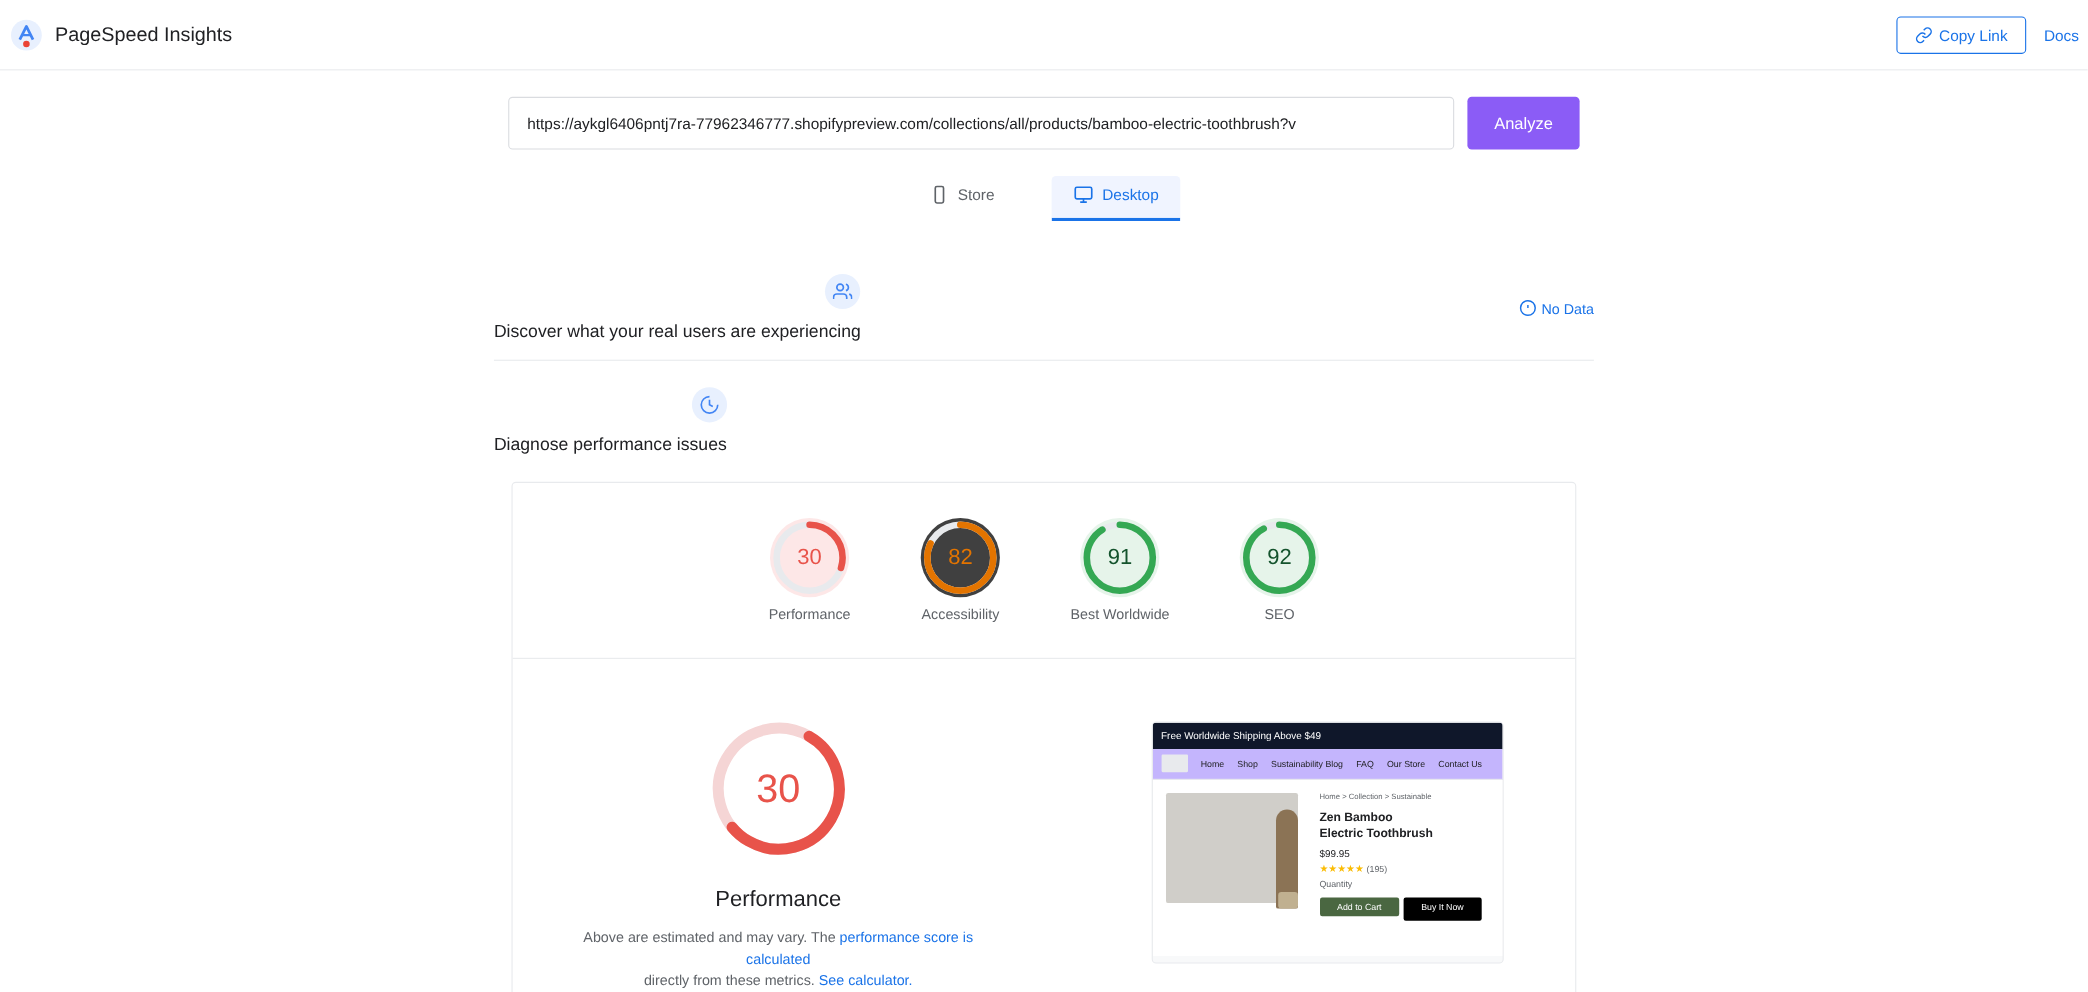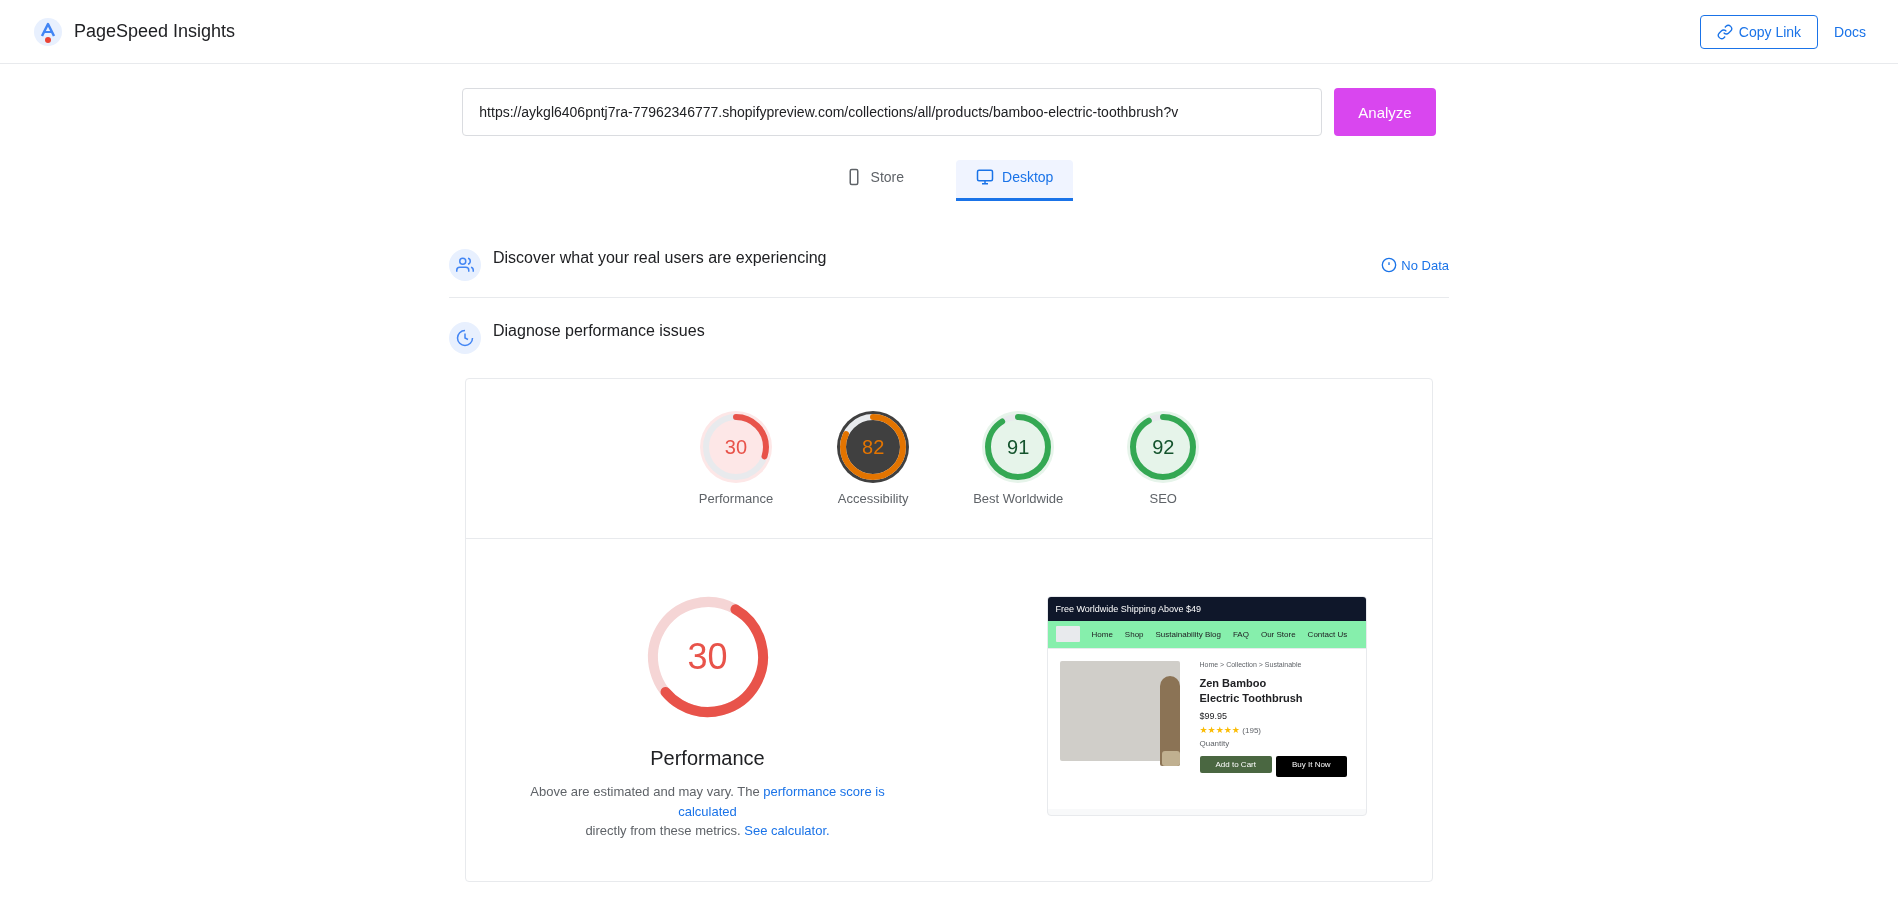--- a/index.html
+++ b/index.html
@@ -3,21 +3,21 @@
   <meta charset="utf-8">
   <style>
     * { box-sizing: border-box; margin: 0; padding: 0; }
     body { font-family: 'Google Sans', Arial, sans-serif; background: #fff; color: #202124; font-size: 14px; }
 
     
     .header {
       display: flex;
       align-items: center;
       justify-content: space-between;
-      padding: 10px 32px;
+      padding: 10px 8px;
       border-bottom: 1px solid #e8eaed;
       height: 64px;
     }
     .header-left {
       display: flex;
       align-items: center;
       gap: 10px;
     }
     .logo-icon {
       width: 32px;
@@ -68,21 +68,21 @@
       border: 1px solid #dadce0;
       border-radius: 4px;
       padding: 0 16px;
       font-size: 14px;
       color: #202124;
       outline: none;
     }
     .analyze-btn {
       height: 48px;
       padding: 0 24px;
-      background: #d946ef;
+      background: #8b5cf6;
       color: #fff;
       border: none;
       border-radius: 4px;
       font-size: 15px;
       font-weight: 500;
       cursor: pointer;
     }
 
     
     .mode-tabs {
@@ -118,22 +118,23 @@
 
     
     .section-header {
       display: flex;
       align-items: center;
       justify-content: space-between;
       padding: 16px 0 8px 0;
     }
     .section-header-left {
       display: flex;
-      align-items: flex-start;
+      align-items: flex-end;
       gap: 12px;
+      flex-direction: column;
     }
     .section-icon {
       width: 32px;
       height: 32px;
       border-radius: 50%;
       background: #e8f0fe;
       display: flex;
       align-items: center;
       justify-content: center;
     }
@@ -310,21 +311,21 @@
       background: #0f172a;
       height: 24px;
       display: flex;
       align-items: center;
       padding: 0 8px;
       font-size: 9px;
       color: #fff;
       gap: 4px;
     }
     .screenshot-nav {
-      background: #86efac;
+      background: #c4b5fd;
       height: 28px;
       border-bottom: 1px solid #e8eaed;
       display: flex;
       align-items: center;
       padding: 0 8px;
       gap: 12px;
       font-size: 8px;
       color: #5f6368;
     }
     .screenshot-body {

